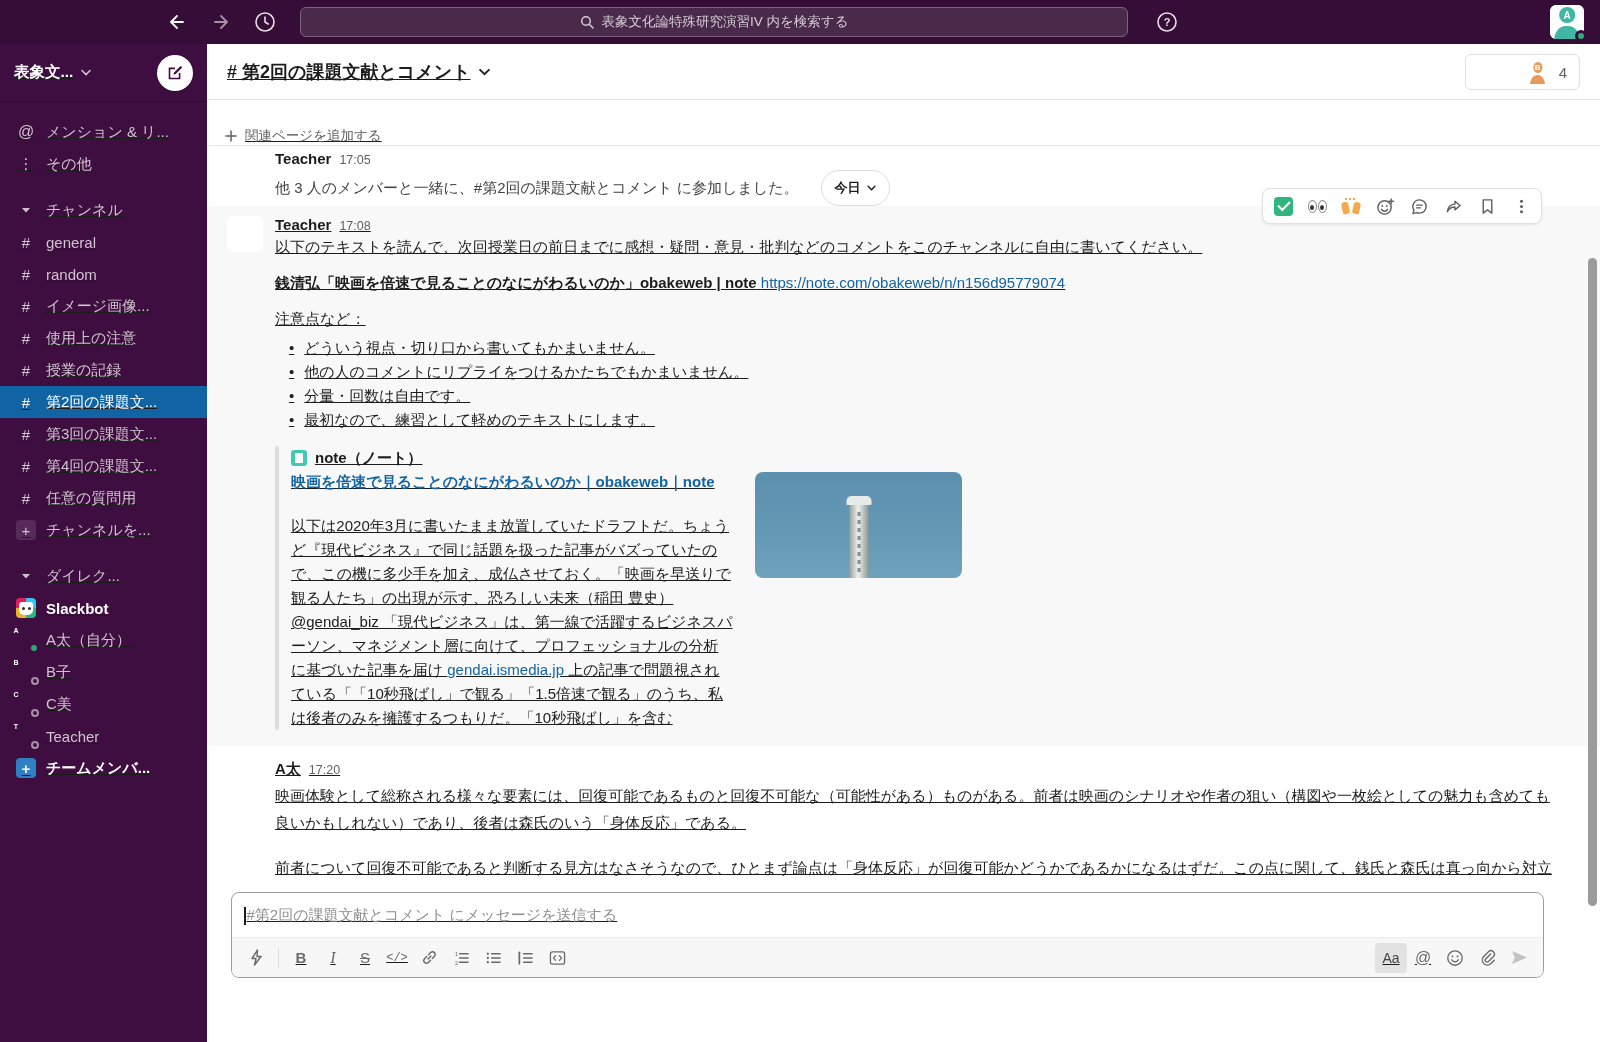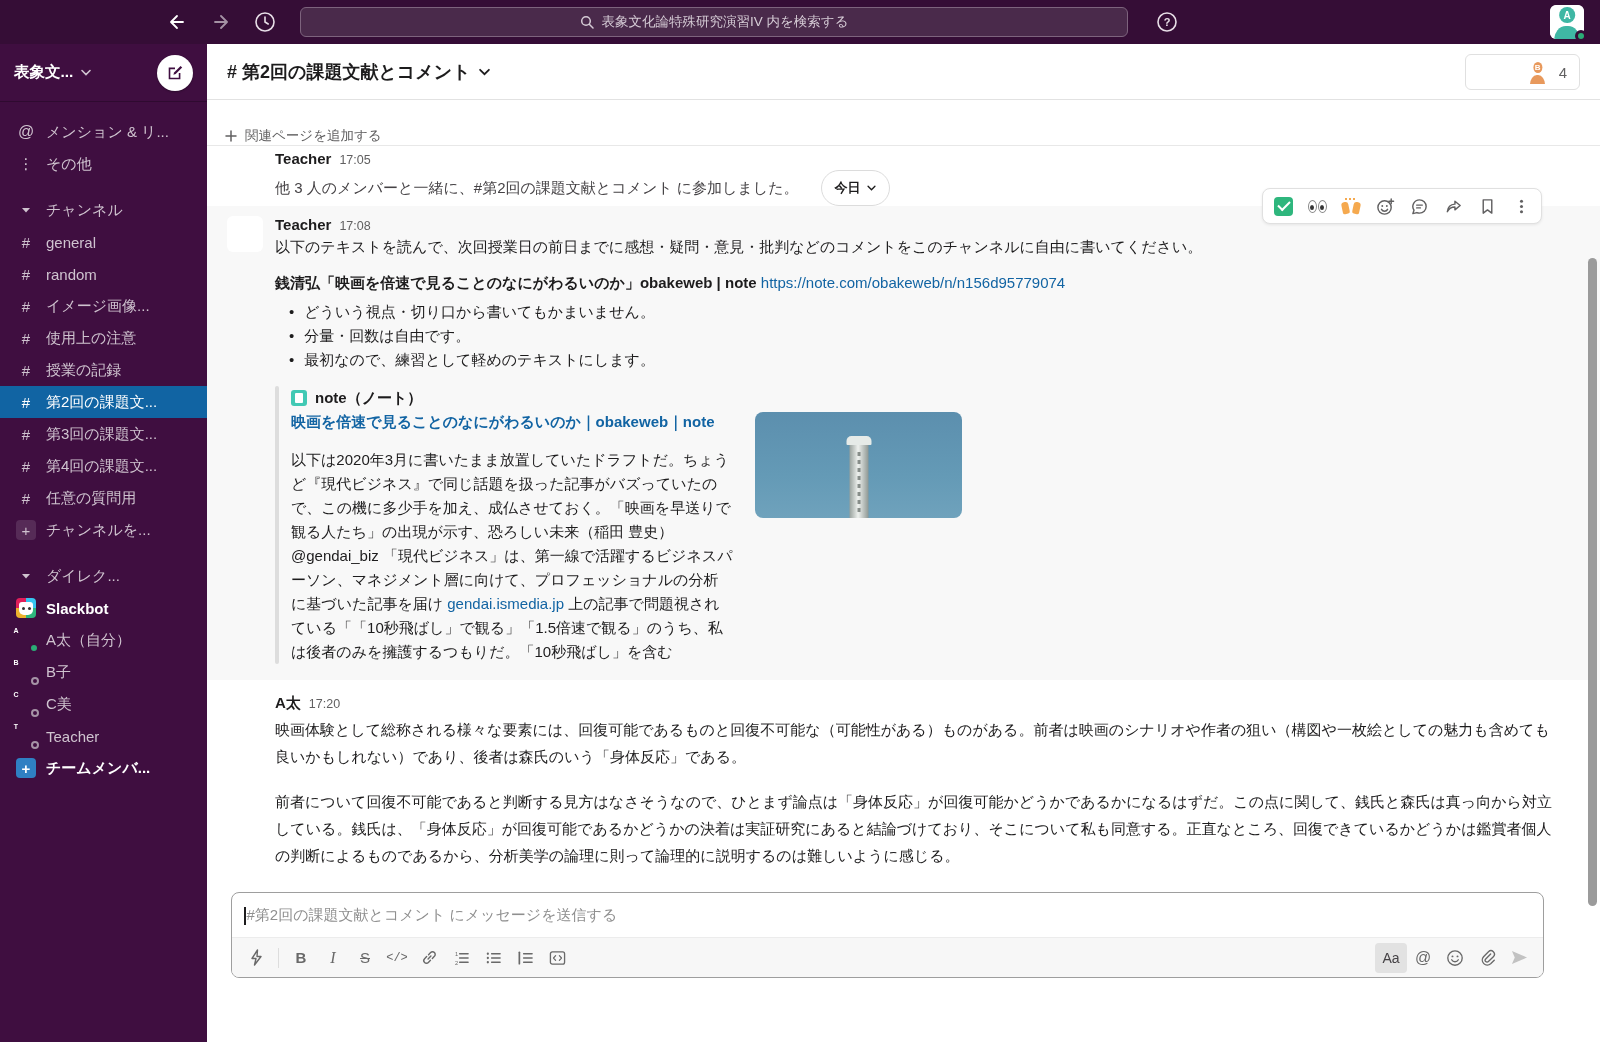--- a/index.html
+++ b/index.html
@@ -21,21 +21,21 @@
   .topbar-avatar .presence { right:-3px; bottom:-3px; border:3px solid #350d36; width:12px; height:12px; }
 
   
   .persona { position:relative; overflow:hidden; background:#fff; border-radius:6px; flex:none; }
   .p-head { position:absolute; top:7%; left:50%; transform:translateX(-50%); width:46%; height:46%; border-radius:50%; display:flex; align-items:center; justify-content:center; color:#fff; font-weight:bold; }
   .p-body { position:absolute; bottom:-10%; left:13%; width:74%; height:48%; border-radius:48% 48% 8% 8% / 90% 90% 10% 10%; }
   .pc-teal  .p-head,.pc-teal  .p-body { background:#3fb7a4; }
   .persona.bare { background:transparent; border-radius:0; }
 
   
-  .layout { display:flex; height:998px; }
+  .layout { display:flex; height:998px;text-decoration:underline; }
   .sidebar { width:207px; background:#3f0e40; color:#cfc3cf; flex:none; display:flex; flex-direction:column; overflow:hidden; }
   .main { flex:1; display:flex; flex-direction:column; background:#fff; min-width:0; position:relative;gap:8px; }
 
   
   .ws-header { height:58px; display:flex; align-items:center; padding:0 14px; gap:8px; border-bottom:1px solid rgba(0,0,0,.25); cursor:pointer; }
   .ws-name { color:#fff; font-weight:bold; font-size:15.5px; }
   .compose-btn { margin-left:auto; width:36px; height:36px; border-radius:50%; background:#fff; display:flex; align-items:center; justify-content:center; cursor:pointer; box-shadow:0 1px 2px rgba(0,0,0,.3); }
   .snav { padding:14px 0 0; font-size:15px; }
   .srow { display:flex; align-items:center; height:32px; padding:0 16px; gap:10px; cursor:pointer; white-space:nowrap; }
   .srow .sicon { width:20px; text-align:center; flex:none; font-size:15px; }
@@ -107,21 +107,21 @@
 
   .card { display:flex; gap:12px; margin-top:14px; }
   .card-bar { width:4px; border-radius:8px; background:#ddd; flex:none; }
   .card-main { min-width:0; }
   .card-provider { display:flex; align-items:center; gap:8px; font-size:15px; font-weight:bold; line-height:24px; }
   .note-icon { width:16px; height:16px; border-radius:3px; background:#41c9b4; position:relative; flex:none; }
   .note-icon::after { content:""; position:absolute; left:4px; top:3px; width:8px; height:10px; background:#fff; border-radius:1px; }
   .card-row { display:flex; gap:22px; align-items:flex-start; }
   .card-textcol { width:442px; flex:none; }
   .card-title { font-size:15px; font-weight:bold; line-height:24px; color:#1264a3; cursor:pointer; }
-  .card-body { font-size:15px; line-height:24px; margin-top:14px; }
+  .card-body { font-size:15px; line-height:24px; margin-top:20px; }
   .card-img { width:207px; height:106px; border-radius:8px; background:linear-gradient(180deg,#5c8fae 0%,#649ab6 60%,#6fa2bc 100%); position:relative; overflow:hidden; cursor:pointer; flex:none; margin-top:2px; }
   .chimney { position:absolute; left:50%; bottom:0; width:19px; height:74px; transform:translateX(-50%); background:linear-gradient(90deg,#98a19d,#eef1ee 45%,#8f9894); }
   .chimney::before { content:""; position:absolute; top:-8px; left:-3px; width:25px; height:9px; background:#e6ebe8; border-radius:5px 5px 1px 1px; }
   .chimney::after { content:""; position:absolute; left:8px; top:8px; bottom:4px; width:3px; background:repeating-linear-gradient(180deg,rgba(40,50,45,.5) 0 4px,transparent 4px 8px); }
 
   .atai-block { padding-top:14px; }
   .atai-block .mtext { line-height:27px; }
   .para2 { margin-top:18px; }
 
   
@@ -426,23 +426,27 @@
             <div class="msg-head">
               <span class="msg-name">Teacher</span>
               <span class="msg-time">17:08</span>
             </div>
             <div class="mtext">以下のテキストを読んで、次回授業日の前日までに感想・疑問・意見・批判などのコメントをこのチャンネルに自由に書いてください。</div>
             <div class="ref-line">
               <b>銭清弘「映画を倍速で見ることのなにがわるいのか」obakeweb | note</b>
               <span> </span>
               <span class="slack-link">https://note.com/obakeweb/n/n156d95779074</span>
             </div>
+            <div class="mtext notes-line">注意点など：</div>
             <div class="bullets">
               <div class="bullet-row">
                   <span>どういう視点・切り口から書いてもかまいません。</span>
+                </div>
+              <div class="bullet-row">
+                  <span>他の人のコメントにリプライをつけるかたちでもかまいません。</span>
                 </div>
               <div class="bullet-row">
                   <span>分量・回数は自由です。</span>
                 </div>
               <div class="bullet-row">
                   <span>最初なので、練習として軽めのテキストにします。</span>
                 </div>
             </div>
 
             <div class="card">

